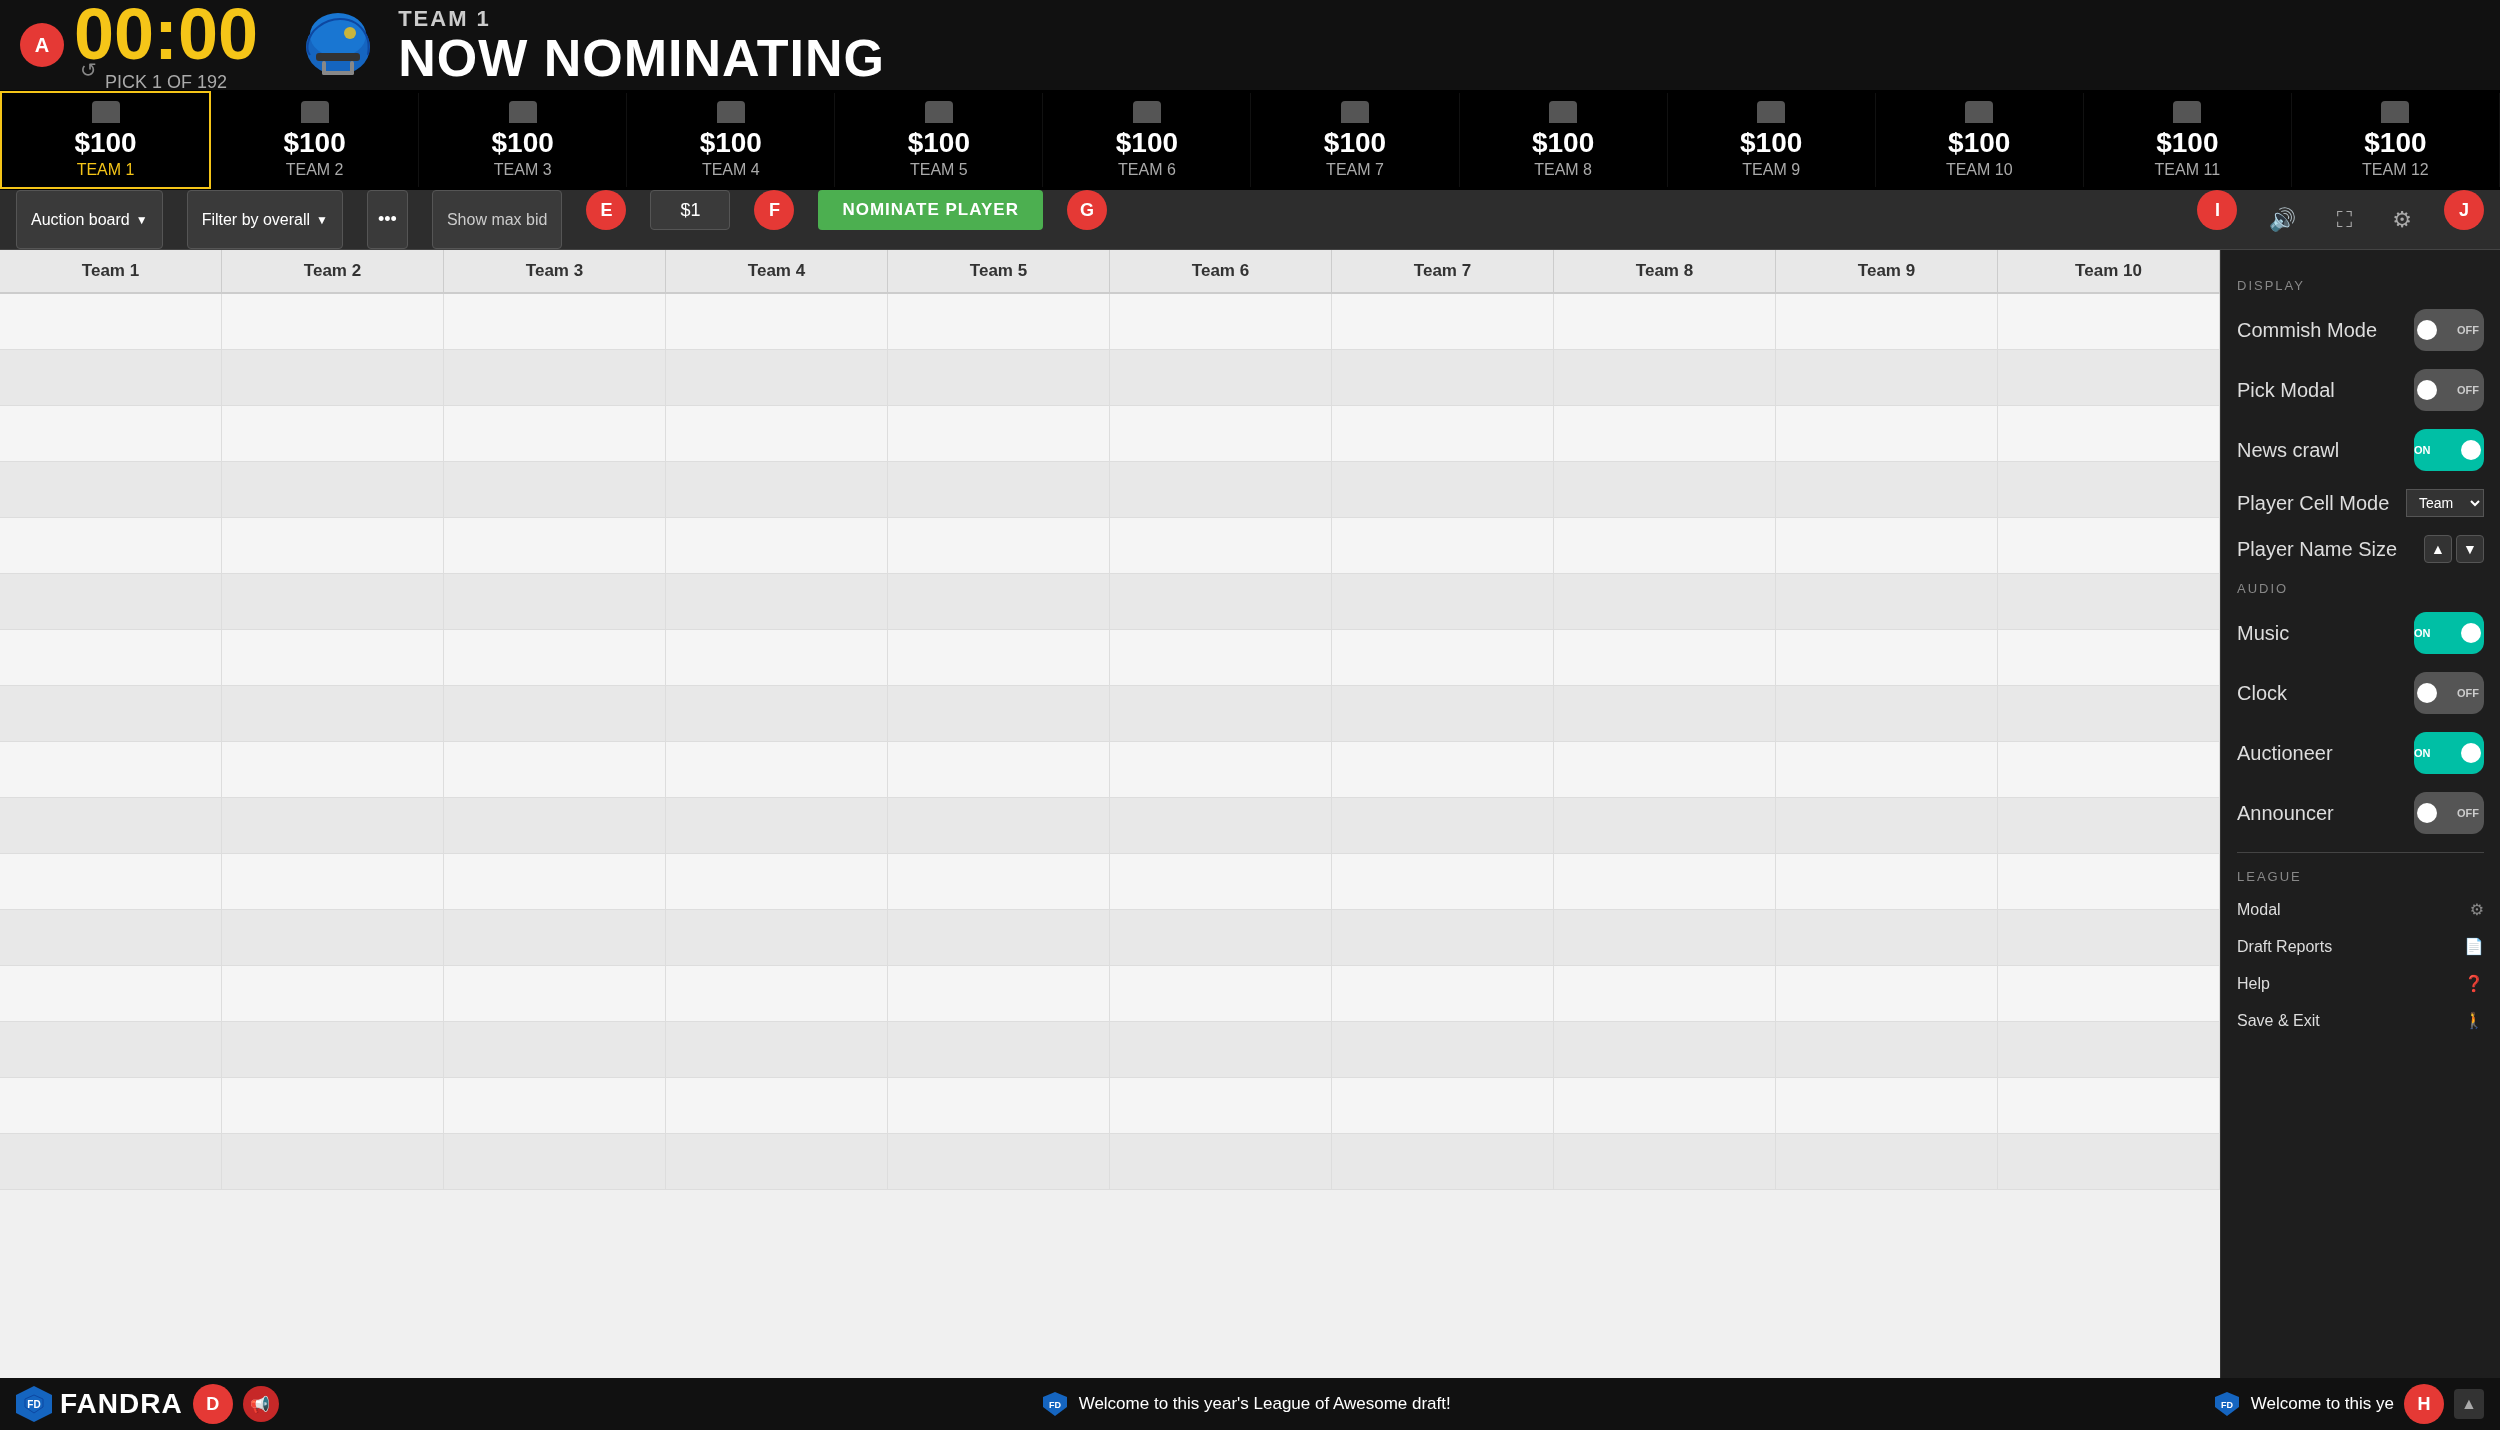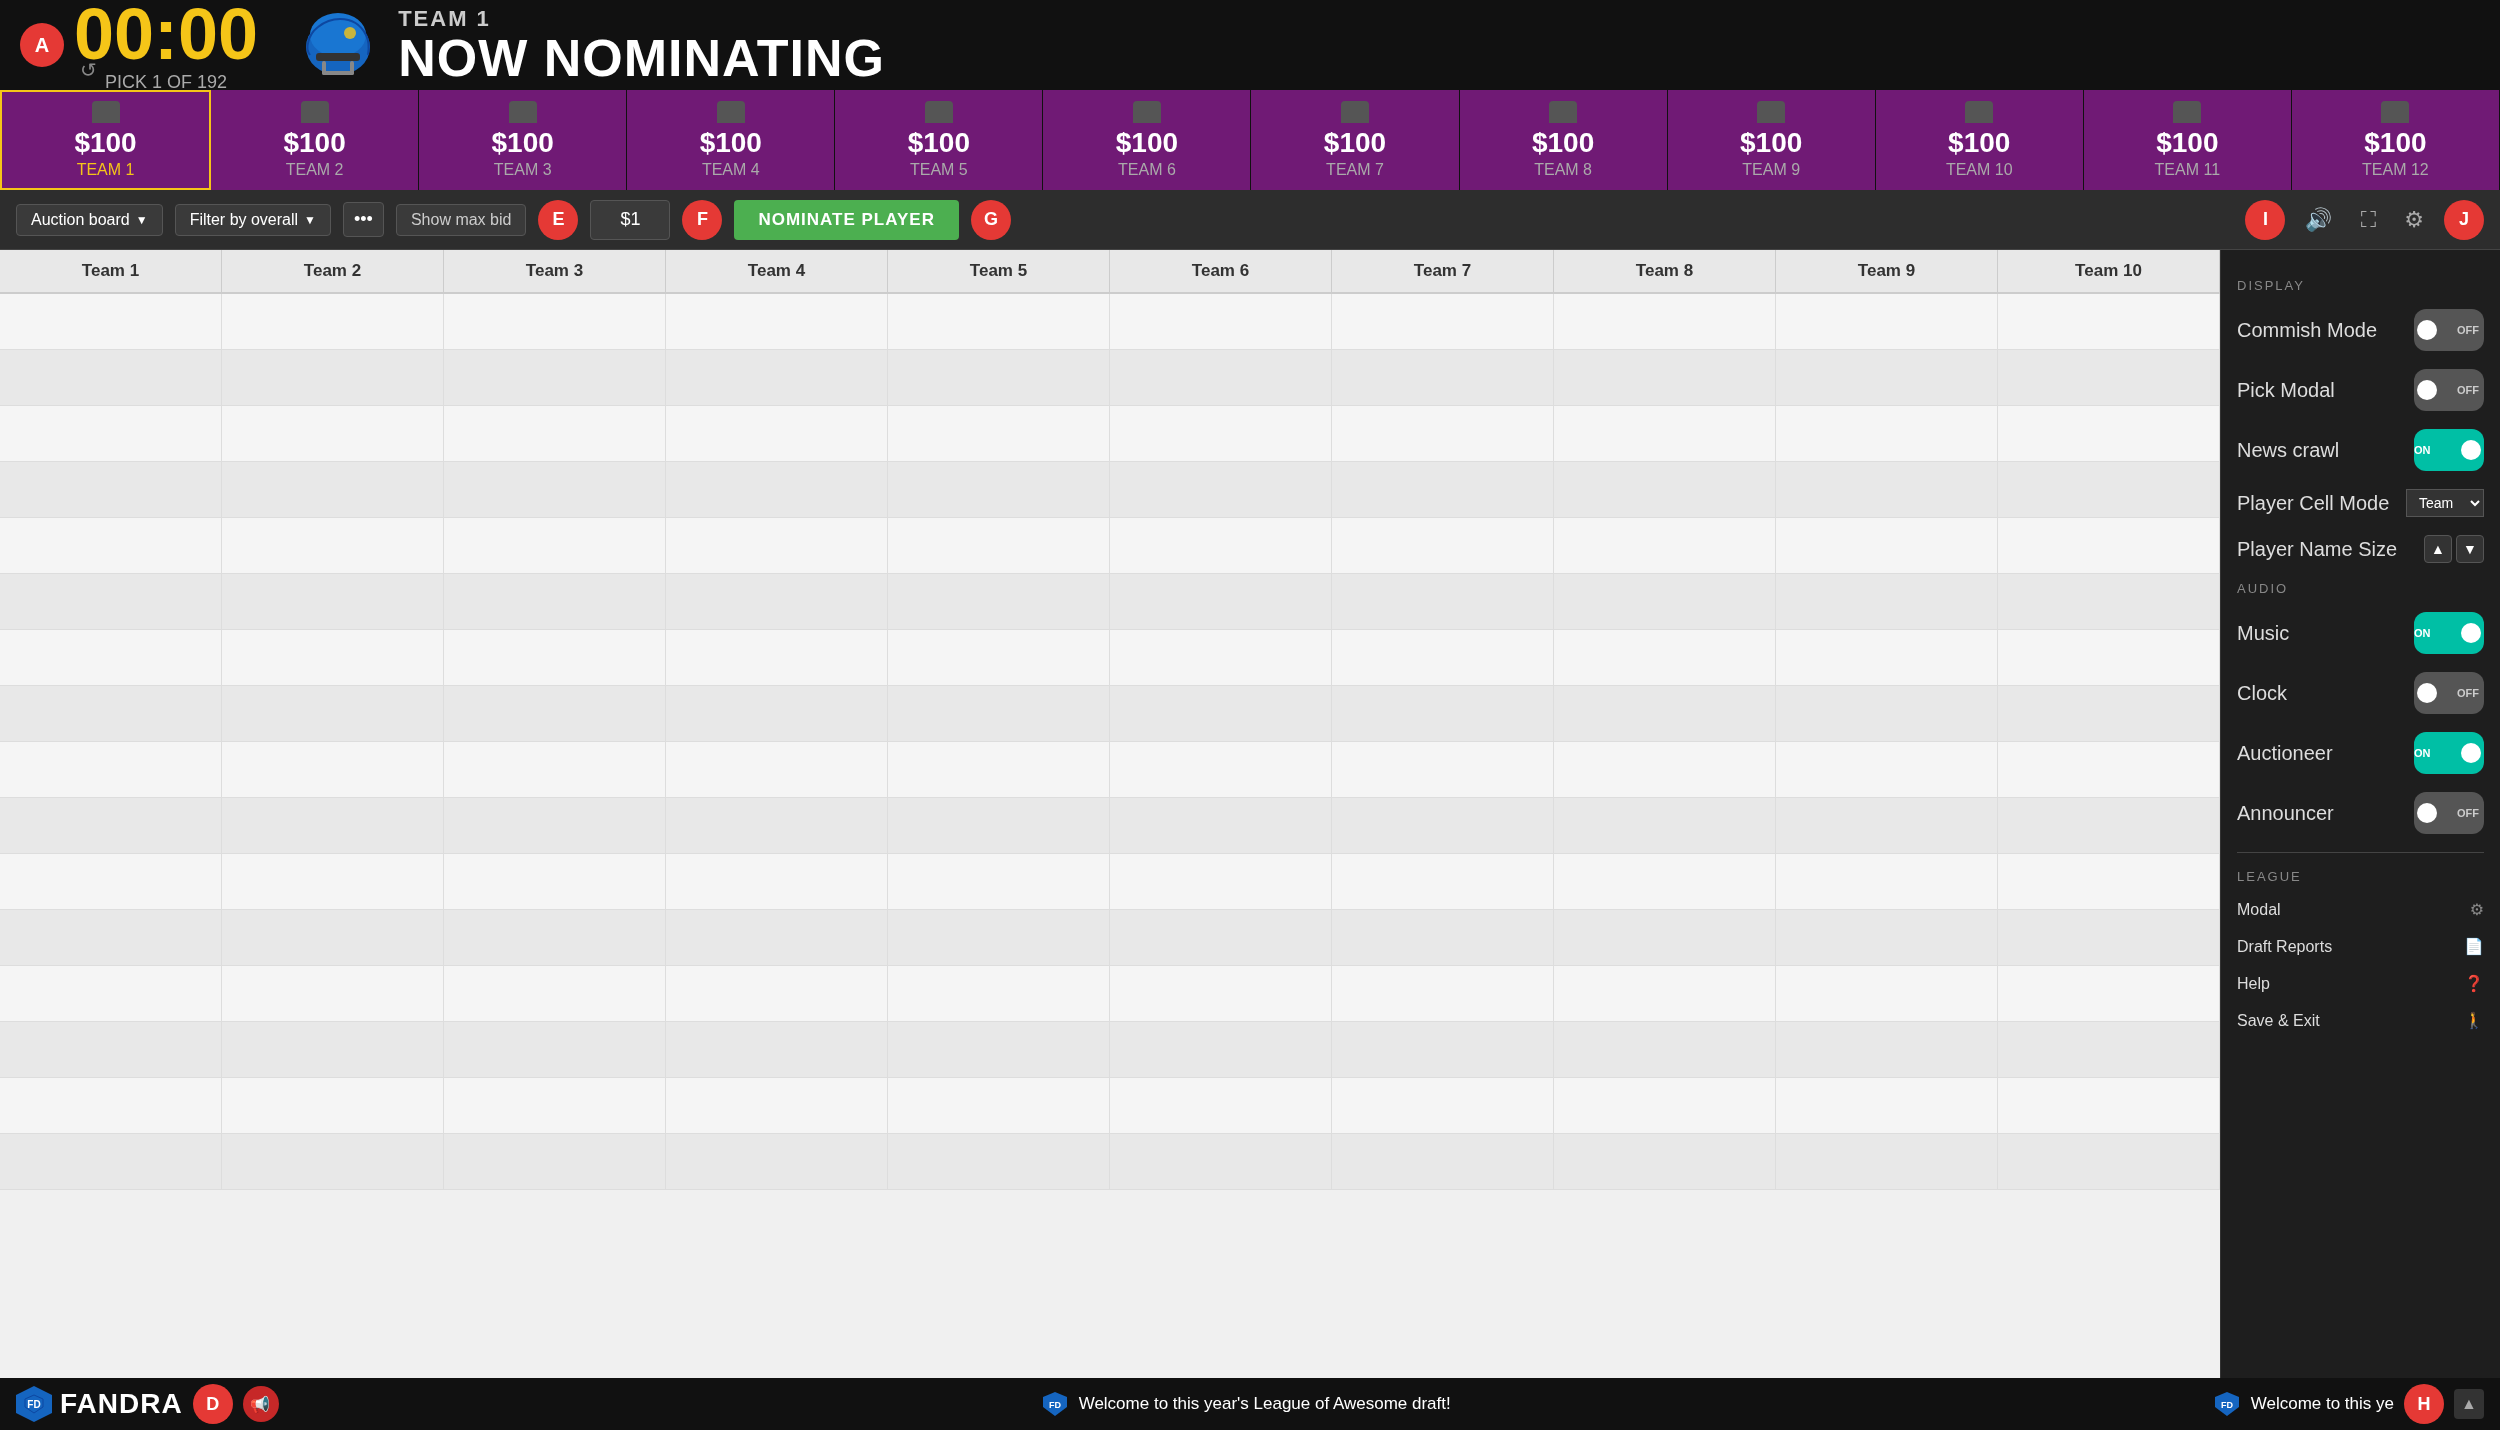--- a/index.html
+++ b/index.html
@@ -75,23 +75,24 @@
       position: absolute;
       left: 80px;
       bottom: 8px;
       color: #888;
       font-size: 20px;
     }
 
     
     .budget-bar {
       display: flex;
-      background: #701a75;
+      background: #000000;
       height: 100px;
       overflow: hidden;
+      align-items: center;
     }
     .budget-card {
       flex: 1;
       border-right: 1px solid #111;
       display: flex;
       flex-direction: column;
       align-items: center;
       justify-content: center;
       padding: 8px 4px;
       cursor: pointer;
@@ -118,24 +119,23 @@
       margin-top: 2px;
     }
     .budget-card.active .team-name {
       color: #f5c518;
     }
 
     
     .toolbar {
       background: #2d2d2d;
       display: flex;
-      align-items: center;
       height: 60px;
       padding: 0 16px;
-      gap: 12px;
+      gap: 24px;
       border-bottom: 1px solid #444;
     }
     .toolbar-btn {
       background: #3a3a3a;
       border: 1px solid #555;
       color: white;
       padding: 6px 14px;
       border-radius: 4px;
       font-size: 16px;
       cursor: pointer;

